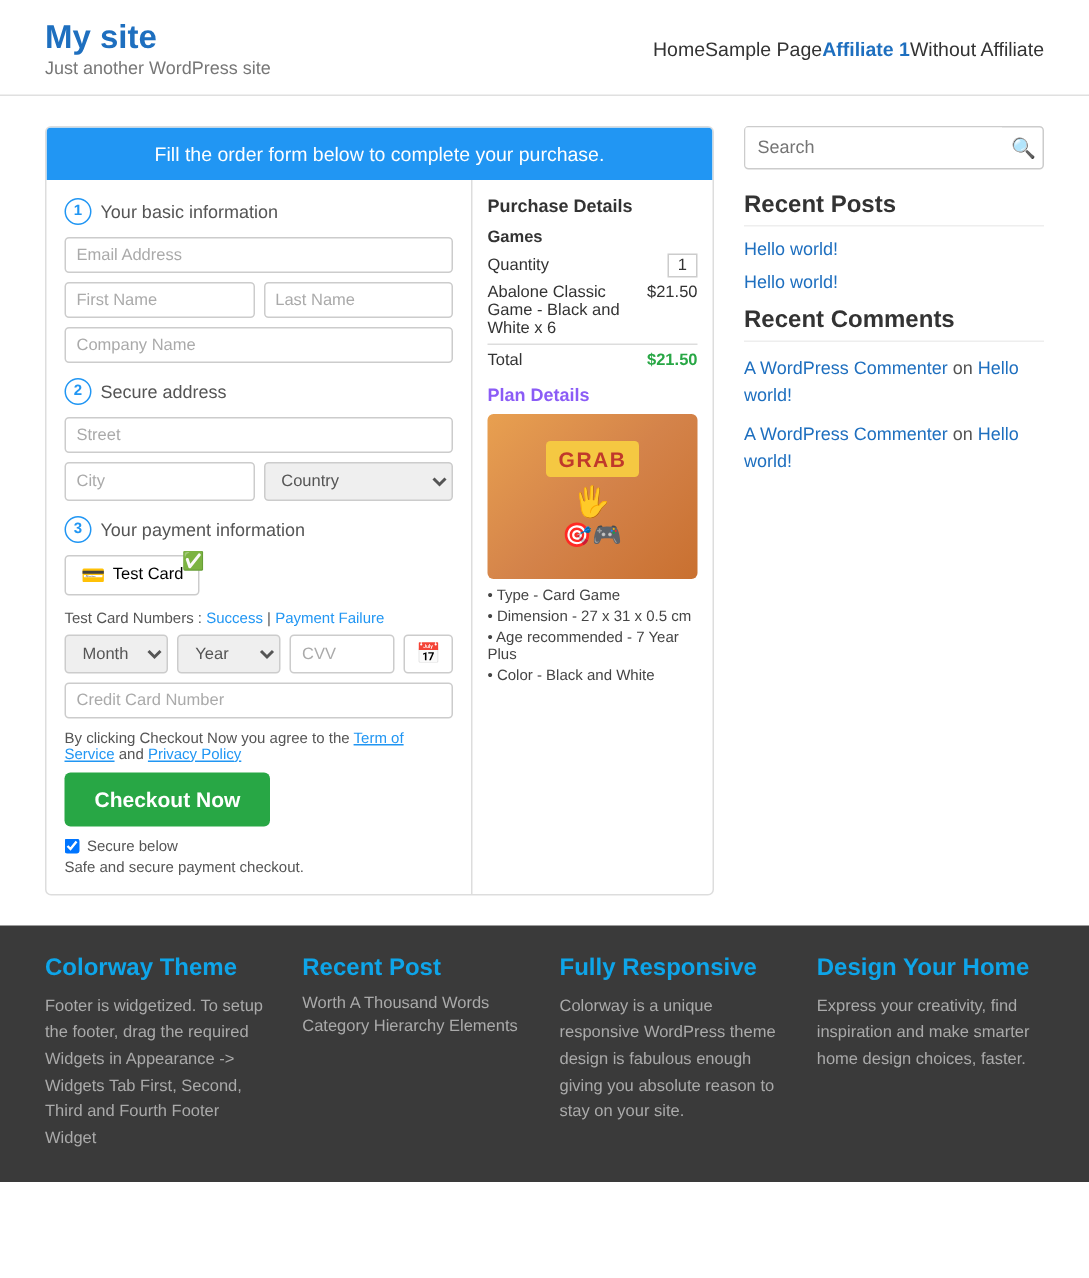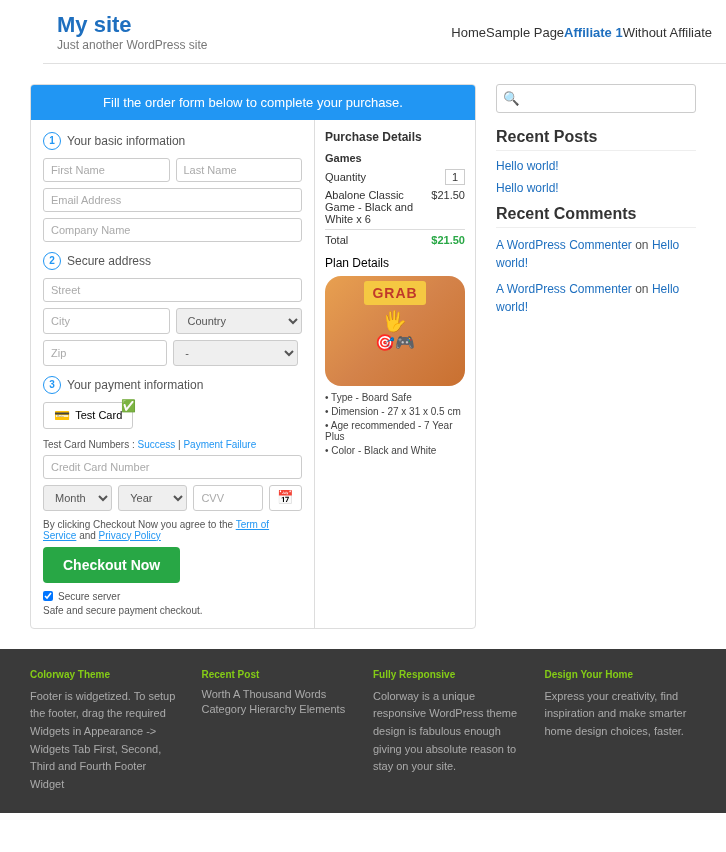--- a/index.html
+++ b/index.html
@@ -1,19 +1,19 @@
 <!DOCTYPE html>
 <html><head>
   <meta charset="utf-8">
   <style>
     * { box-sizing: border-box; margin: 0; padding: 0; }
     body { font-family: Arial, sans-serif; font-size: 13px; color: #333; background: #fff; }
 
     
-    .site-header { display: flex; justify-content: space-between; align-items: center; padding: 12px 14px 10px; border-bottom: 1px solid #e0e0e0; margin-left: 43px; }
+    .site-header { display: flex; justify-content: space-between; align-items: center; padding: 12px 30px 10px; border-bottom: 1px solid #e0e0e0; }
     .site-title { line-height: 1.2; }
     .site-title h1 { font-size: 22px; color: #1e6fbf; font-weight: bold; }
     .site-title p { font-size: 12px; color: #777; }
     .main-nav { display: flex; align-items: center; }
     .main-nav a { text-decoration: none; color: #333; font-size: 13px; }
     .main-nav a.active { color: #1e6fbf; font-weight: bold; }
 
     
     .content-area { display: flex; gap: 20px; padding: 20px 30px; max-width: 726px; }
     .main-content { flex: 1; min-width: 0; }
@@ -57,40 +57,40 @@
 
     
     .purchase-title { font-size: 12px; font-weight: bold; margin-bottom: 8px; color: #333; }
     .purchase-category { font-size: 11px; font-weight: bold; margin-bottom: 5px; color: #333; }
     .purchase-row { display: flex; justify-content: space-between; align-items: center; margin-bottom: 4px; font-size: 11px; text-align: right; }
     .purchase-row .qty-box { border: 1px solid #ccc; padding: 1px 6px; font-size: 11px; }
     .item-row { display: flex; justify-content: space-between; font-size: 11px; margin-bottom: 4px; color: #333; }
     .total-row { display: flex; justify-content: space-between; font-size: 11px; border-top: 1px solid #ddd; padding-top: 4px; margin-top: 4px; }
     .total-amount { color: #28a745; font-weight: bold; }
 
-    .plan-details-title { font-size: 12px; font-weight: normal; margin: 10px 0 6px; color: #000000; }
-    .product-img-placeholder { width: 100%; height: 110px; background: linear-gradient(135deg, #e8a050 0%, #d4834a 50%, #c97030 100%); border-radius: 16px; display: flex; align-items: flex-start; justify-content: center; margin-bottom: 6px; overflow: hidden; position: relative; }
+    .plan-details-title { font-size: 12px; font-weight: bold; margin: 10px 0 6px; color: #8b5cf6; }
+    .product-img-placeholder { width: 100%; height: 110px; background: linear-gradient(135deg, #e8a050 0%, #d4834a 50%, #c97030 100%); border-radius: 4px; display: flex; align-items: center; justify-content: center; margin-bottom: 6px; overflow: hidden; position: relative; }
     .product-details-list { font-size: 10px; color: #444; padding-left: 0; list-style: none; }
     .product-details-list li { margin-bottom: 3px; }
     .product-details-list li::before { content: "• "; }
 
     
     .search-box { display: flex; align-items: center; border: 1px solid #ccc; border-radius: 3px; margin-bottom: 15px; }
     .search-box input { border: none; outline: none; padding: 6px 8px; font-size: 12px; flex: 1; }
     .search-box button { border: none; background: none; cursor: pointer; padding: 6px; color: #666; }
 
     .sidebar-section-title { font-size: 16px; font-weight: bold; color: #333; margin-bottom: 8px; padding-bottom: 4px; border-bottom: 1px solid #eee; }
     .sidebar-post-link { color: #1e6fbf; font-size: 12px; text-decoration: none; display: block; margin-bottom: 8px; }
     .sidebar-comment { font-size: 12px; margin-bottom: 8px; color: #555; line-height: 1.5; }
     .sidebar-comment a { color: #1e6fbf; text-decoration: none; }
 
     
     .site-footer { background: #3a3a3a; color: #ccc; padding: 20px 30px; display: flex; gap: 20px; }
     .footer-col { flex: 1; }
-    .footer-col h3 { color: #84cc16; font-size: 10px; margin-bottom: 8px; }
+    .footer-col h3 { color: #0ea5e9; font-size: 16px; margin-bottom: 8px; }
     .footer-col p { font-size: 11px; line-height: 1.6; color: #aaa; }
     .footer-col a { color: #aaa; text-decoration: none; font-size: 11px; display: block; margin-bottom: 3px; }
   </style>
 </head>
 <body>
 
 <header class="site-header">
   <div class="site-title">
     <h1>My site</h1>
     <p>Just another WordPress site</p>
@@ -110,48 +110,42 @@
       <div class="order-card-header">Fill the order form below to complete your purchase.</div>
       <div class="order-body">
 
         <div class="order-left">
 
           <div class="section-label">
             <span class="section-num">1</span>
             <span>Your basic information</span>
           </div>
           <div class="form-row">
+            <input class="form-input" type="email" placeholder="Email Address" style="">
+          </div>
+          <div class="form-row">
             <input class="form-input" type="text" placeholder="First Name" style="">
             <input class="form-input" type="text" placeholder="Last Name" style="">
-          </div>
-          <div class="form-row">
-            <input class="form-input" type="email" placeholder="Email Address" style="">
           </div>
           <div class="form-row">
             <input class="form-input" type="text" placeholder="Company Name" style="">
           </div>
 
           <div class="billing-section">
             <div class="section-label">
               <span class="section-num">2</span>
               <span>Secure address</span>
             </div>
             <div class="form-row">
               <input class="form-input" type="text" placeholder="Street" style="">
             </div>
             <div class="form-row">
               <input class="form-input" type="text" placeholder="City" style="">
               <select class="form-input">
                 <option>Country</option>
-              </select>
-            </div>
-            <div class="form-row">
-              <input class="form-input" type="text" style="width: 48%;" placeholder="Zip">
-              <select class="form-input" style="width:48%;">
-                <option>-</option>
               </select>
             </div>
           </div>
 
           <div class="payment-section">
             <div class="section-label">
               <span class="section-num">3</span>
               <span>Your payment information</span>
             </div>
             <div style="position:relative; display:inline-block; margin-bottom:5px;">
@@ -159,48 +153,48 @@
                 <span style="font-size:13px;">💳</span>
                 <span>Test Card</span>
                 <span class="card-check">✅</span>
               </button>
             </div>
             <div class="card-numbers-row">
               <span>Test Card Numbers :</span>
               <a href="#">Success</a>
               |
               <a href="#">Payment Failure</a>
-            </div>
-            <div class="form-row">
-              <input class="form-input" type="text" placeholder="Credit Card Number" style="">
             </div>
             <div class="form-row">
               <select class="form-input">
                 <option>Month</option>
               </select>
               <select class="form-input">
                 <option>Year</option>
               </select>
               <input class="form-input" type="text" style="width: 70px;" placeholder="CVV">
               <button style="border:1px solid #ccc; background:#fff; padding:4px 7px; border-radius:3px; cursor:pointer;">📅</button>
             </div>
+            <div class="form-row">
+              <input class="form-input" type="text" placeholder="Credit Card Number" style="">
+            </div>
           </div>
 
           <div class="terms-text">
             <span>By clicking Checkout Now you agree to the</span>
             <a href="#">Term of Service</a>
             <span>and</span>
             <a href="#">Privacy Policy</a>
           </div>
 
           <button class="checkout-btn">Checkout Now</button>
 
           <div class="secure-row">
             <input type="checkbox" checked="" style="">
-            <span>Secure server</span>
+            <span>Secure below</span>
           </div>
           <div class="secure-label">Safe and secure payment checkout.</div>
         </div>
 
         <div class="order-right">
           <div class="purchase-title">Purchase Details</div>
           <div class="purchase-category">Games</div>
           <div class="purchase-row">
             <span>Quantity</span>
             <span class="qty-box">1</span>
@@ -216,32 +210,33 @@
 
           <div class="plan-details-title">Plan Details</div>
           <div class="product-img-placeholder">
             <div style="text-align:center; padding:5px;">
               <div style="background:#f5c842; border-radius:3px; padding:4px 8px; color:#c0392b; font-size:14px; font-weight:900; letter-spacing:1px; margin-bottom:4px;">GRAB</div>
               <div style="font-size:20px;">🖐️</div>
               <div style="font-size:16px;">🎯🎮</div>
             </div>
           </div>
           <ul class="product-details-list">
-          <li>Type - Board Safe</li>
+          <li>Type - Card Game</li>
               <li>Dimension - 27 x 31 x 0.5 cm</li>
               <li>Age recommended - 7 Year Plus</li>
               <li>Color - Black and White</li>
             </ul>
         </div>
       </div>
     </div>
   </div>
 
   <div class="sidebar">
     <div class="search-box">
+      <input type="text" placeholder="Search" style="">
       <button>🔍</button>
     </div>
 
     <div class="sidebar-section-title">Recent Posts</div>
     <a href="#" class="sidebar-post-link">Hello world!</a>
     <a href="#" class="sidebar-post-link">Hello world!</a>
 
     <div class="sidebar-section-title" style="margin-top:10px;">Recent Comments</div>
     <div class="sidebar-comment">
       <a href="#">A WordPress Commenter</a>

